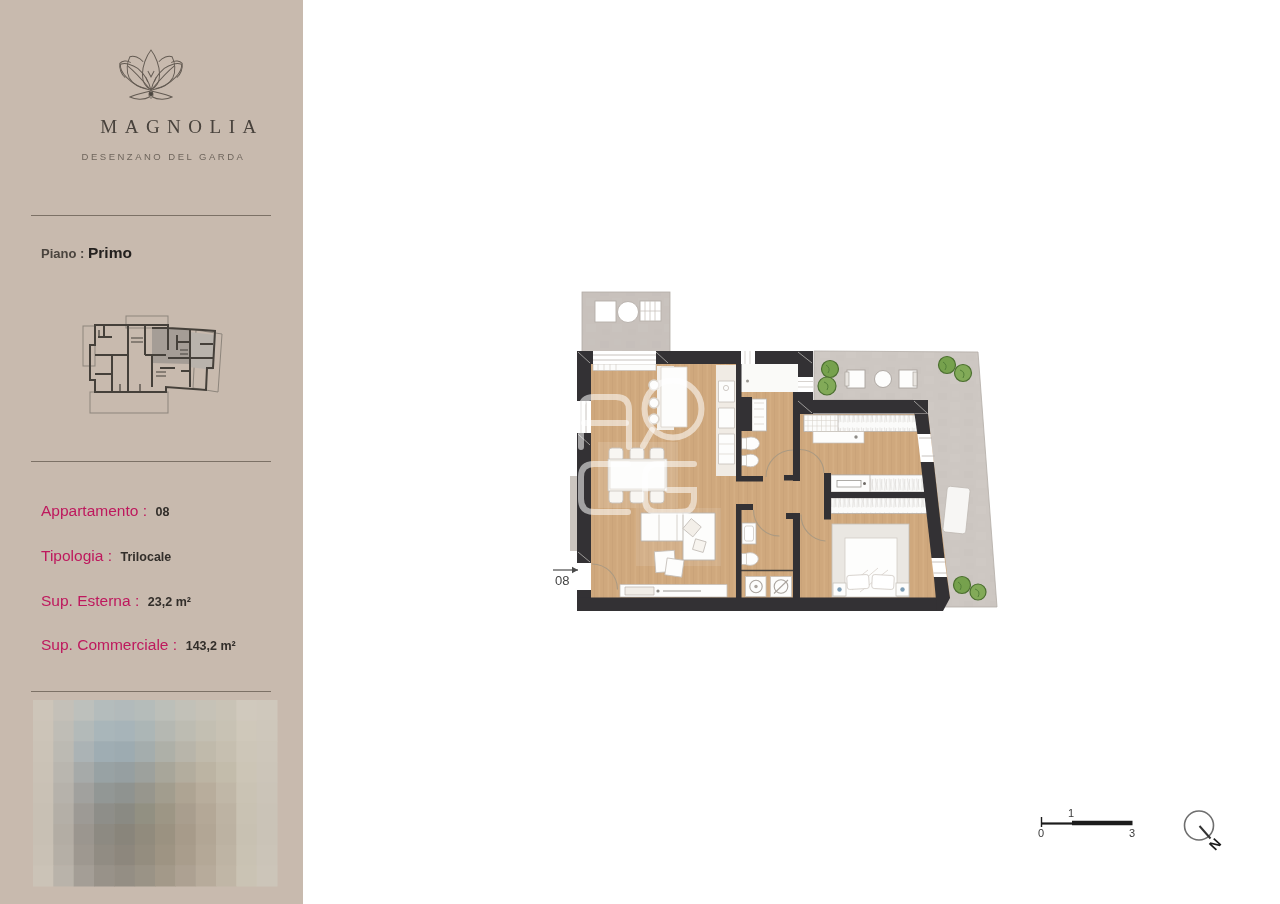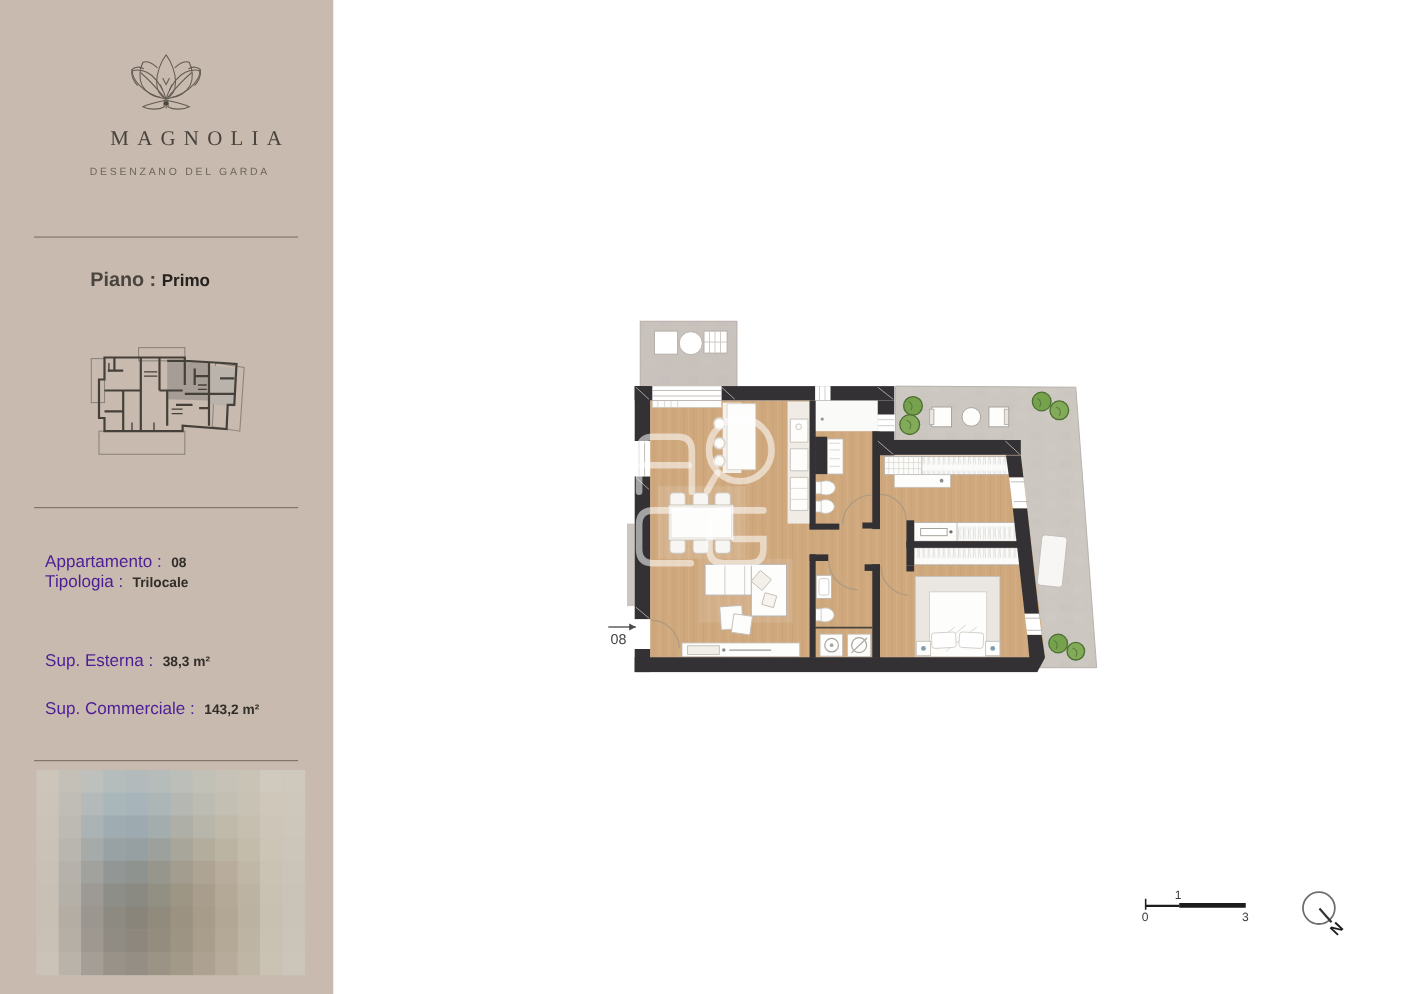--- a/index.html
+++ b/index.html
@@ -4,21 +4,21 @@
 <style>
   html,body{margin:0;padding:0;background:#fff;width:1280px;height:904px;overflow:hidden;}
   body{font-family:"Liberation Sans", sans-serif;position:relative;}
   #sidebar{position:absolute;left:0;top:0;width:303px;height:904px;background:#c8baae;}
   .hr{position:absolute;left:31px;width:240px;height:1px;background:#7c7166;}
   .logo{position:absolute;left:0;top:0;width:303px;}
   #brand{position:absolute;left:0;top:116px;width:364px;text-align:center;
     font-family:"Liberation Serif", serif;font-size:19px;letter-spacing:7.5px;color:#48423c;}
   #brand2{position:absolute;left:0;top:151px;width:327px;text-align:center;
     font-size:9.5px;letter-spacing:2.5px;color:#6e655c;}
-  .lbl{color:#4c1d95;font-size:15.5px;text-align:right;}
+  .lbl{color:#be185d;font-size:15.5px;text-align:right;}
   .val{color:#322e2a;font-size:12.5px;font-weight:bold;}
   .row{position:absolute;left:41px;white-space:nowrap;}
 </style>
 </head>
 <body>
 <div id="sidebar"></div>
 <svg class="logo" width="303" height="904" viewBox="0 0 303 904">
   <g stroke="#5b534b" fill="none" stroke-width="1.2" opacity="0.92" transform="translate(151 73.5) scale(0.78 0.84) translate(-151 -75)">
 
     <path d="M151 47 C145 54 140 66 140 76 C140 86 145 92 151 94 C157 92 162 86 162 76 C162 66 157 54 151 47 Z"></path>
@@ -33,21 +33,21 @@
     <path d="M150 96 C141 98 130 100 124 103 C130 106 142 107 149 103 C148 100 149 97 150 96 Z"></path>
     <path d="M152 96 C161 98 172 100 178 103 C172 106 160 107 153 103 C154 100 153 97 152 96 Z"></path>
     <path d="M147 72 L151 79 L155 72 M144 79 L147 85 M158 79 L155 85"></path>
     <path d="M151 96 L151 105"></path>
   </g>
   <circle cx="151" cy="94" r="2" fill="#4a443e" stroke="none"></circle>
 </svg>
 <div id="brand">MAGNOLIA</div>
 <div id="brand2">DESENZANO DEL GARDA</div>
 <div class="hr" style="top:215px"></div>
-<div class="row" style="top:244px"><span style="color:#4a443e;font-size:18px;font-weight:bold;margin-left:41px;">Piano :&nbsp;</span><span style="color:#24211f;font-size:15.5px;font-weight:bold;">Primo</span></div>
+<div class="row" style="top:244px"><span style="color:#4a443e;font-size:13px;font-weight:bold;">Piano :&nbsp;</span><span style="color:#24211f;font-size:15.5px;font-weight:bold;">Primo</span></div>
 
 <svg class="logo" id="miniplan" width="303" height="904" viewBox="0 0 303 904">
   <g fill="none" stroke="#8d857c" stroke-width="1">
     <rect x="126" y="316" width="42" height="12"></rect>
     <rect x="83" y="326" width="12" height="40"></rect>
     <rect x="90" y="392" width="78" height="21"></rect>
     <polygon points="196,330 222,334 218,392 193,388"></polygon>
   </g>
 
   <polygon points="152,328 190,329 189,364 152,363" fill="#a59d96"></polygon>
@@ -63,22 +63,22 @@
     <path d="M98 337 H112 M104 337 V325"></path>
     <path d="M177 342 H190 M177 335 V350 M200 344 H213"></path>
     <path d="M160 368 H175 M181 371 H190"></path>
   </g>
   <g fill="none" stroke="#45403a" stroke-width="1.2">
     <path d="M131 338 h12 M131 342 h12 M156 372 h10 M156 376 h10 M180 350 h8 M180 354 h8 M99 330 v8 M120 392 v-8 M140 392 v-8"></path>
   </g>
 </svg>
 <div class="hr" style="top:461px"></div>
 <div class="row" style="top:502px"><span class="lbl">Appartamento :&nbsp; </span><span class="val">08</span></div>
-<div class="row" style="top:521px"><span class="lbl">Tipologia :&nbsp; </span><span class="val">Trilocale</span></div>
-<div class="row" style="top:592px"><span class="lbl">Sup. Esterna :&nbsp; </span><span class="val">38,3 m²</span></div>
+<div class="row" style="top:547px"><span class="lbl">Tipologia :&nbsp; </span><span class="val">Trilocale</span></div>
+<div class="row" style="top:592px"><span class="lbl">Sup. Esterna :&nbsp; </span><span class="val">23,2 m²</span></div>
 <div class="row" style="top:636px"><span class="lbl">Sup. Commerciale :&nbsp; </span><span class="val">143,2 m²</span></div>
 <div class="hr" style="top:691px"></div>
 
 <svg class="logo" id="photo" width="303" height="904" viewBox="0 0 303 904">
   <rect x="33.0" y="700.0" width="20.8" height="21.2" fill="#cdc5b9"></rect>
   <rect x="53.3" y="700.0" width="20.8" height="21.2" fill="#c4c0b8"></rect>
   <rect x="73.7" y="700.0" width="20.8" height="21.2" fill="#bdc0bc"></rect>
   <rect x="94.0" y="700.0" width="20.8" height="21.2" fill="#b4bcbc"></rect>
   <rect x="114.3" y="700.0" width="20.8" height="21.2" fill="#b2babb"></rect>
   <rect x="134.7" y="700.0" width="20.8" height="21.2" fill="#b5bcba"></rect>

